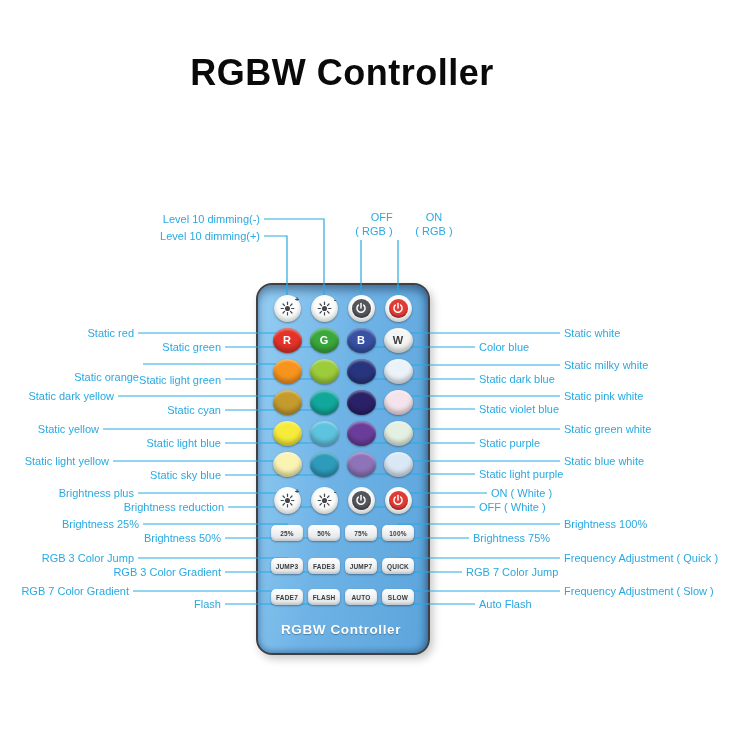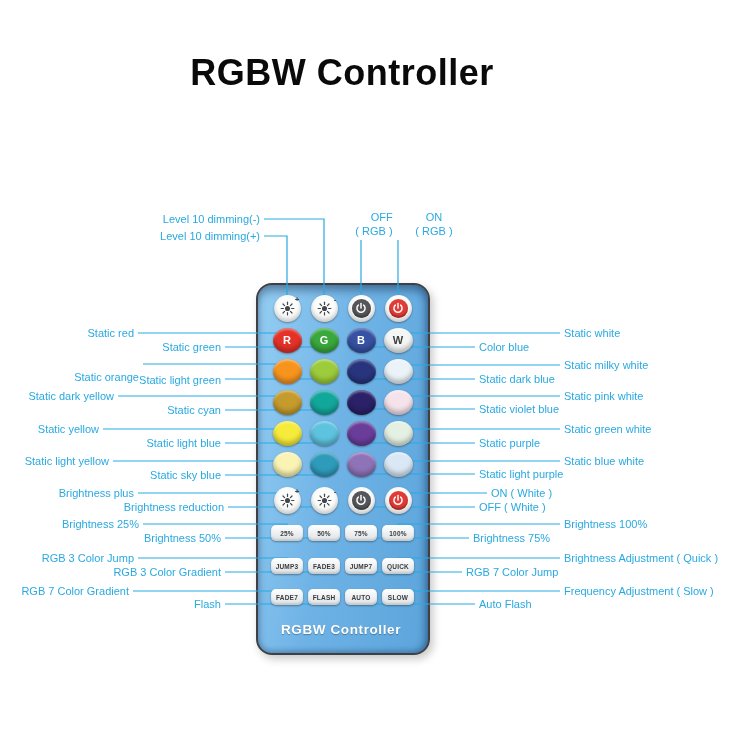--- a/index.html
+++ b/index.html
@@ -283,18 +283,18 @@
       <div class="callout right" style="left: 564px; top: 389px;">Static pink white</div>
       <div class="callout right" style="left: 479px; top: 402px;">Static violet blue</div>
       <div class="callout right" style="left: 564px; top: 422px;">Static green white</div>
       <div class="callout right" style="left: 479px; top: 436px;">Static purple</div>
       <div class="callout right" style="left: 564px; top: 454px;">Static blue white</div>
       <div class="callout right" style="left: 479px; top: 467px;">Static light purple</div>
       <div class="callout right" style="left: 491px; top: 486px;">ON ( White )</div>
       <div class="callout right" style="left: 479px; top: 500px;">OFF ( White )</div>
       <div class="callout right" style="left: 564px; top: 517px;">Brightness 100%</div>
       <div class="callout right" style="left: 473px; top: 531px;">Brightness 75%</div>
-      <div class="callout right" style="left: 564px; top: 551px;">Brightness Adjustment ( Quick )</div>
+      <div class="callout right" style="left: 564px; top: 551px;">Frequency Adjustment ( Quick )</div>
       <div class="callout right" style="left: 466px; top: 565px;">RGB 7 Color Jump</div>
       <div class="callout right" style="left: 564px; top: 584px;">Frequency Adjustment ( Slow )</div>
       <div class="callout right" style="left: 479px; top: 597px;">Auto Flash</div>
     </div>
 </div>
 
 </body></html>

